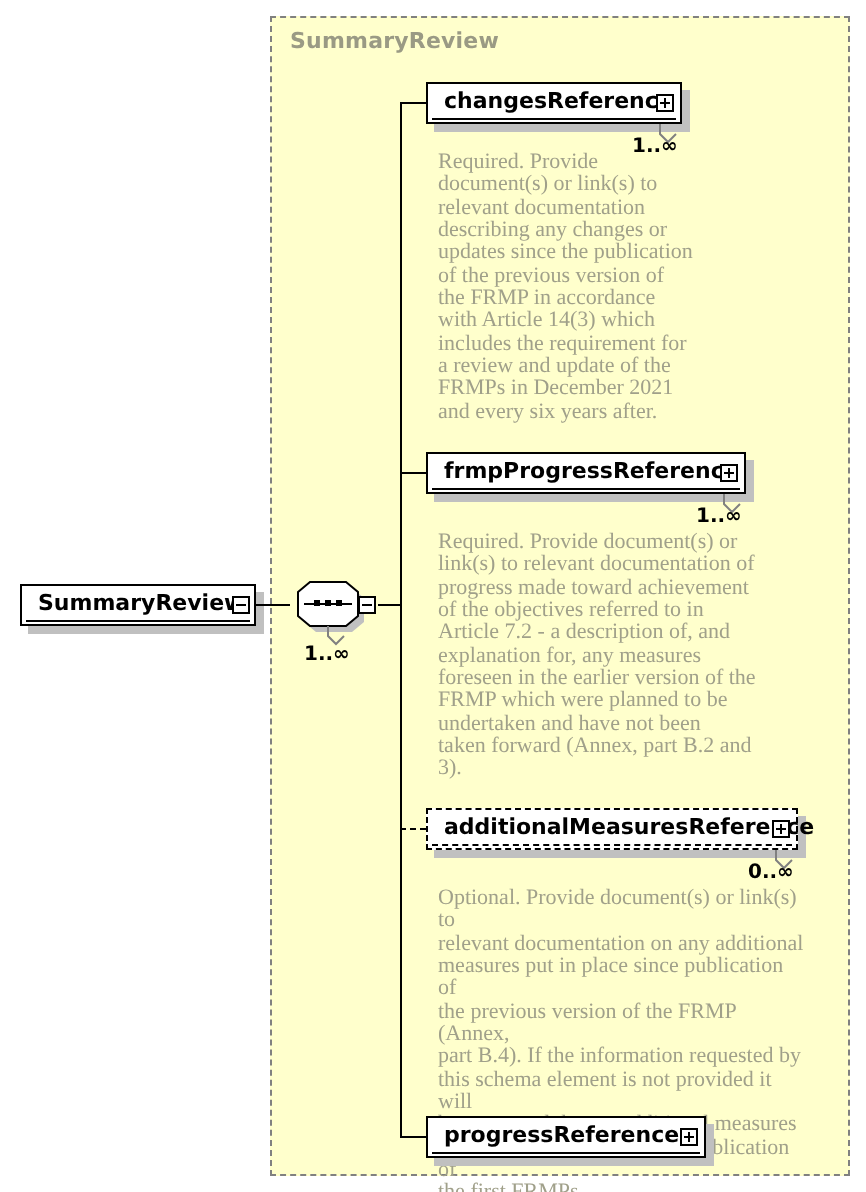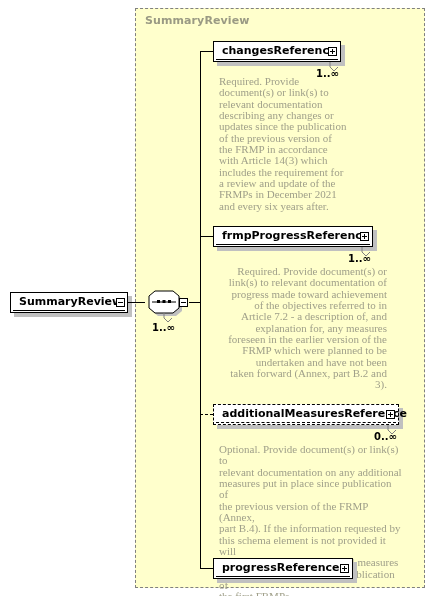--- a/index.html
+++ b/index.html
@@ -244,21 +244,21 @@
   <div class="hline" style="left:200px; top:236px; width:13px;"></div>
   <div class="shadow" style="left:217px; top:230px; width:160px; height:21px;"></div>
   <div class="nodebox" style="left:213px; top:226px; width:160px;">
     <span class="nodelabel">frmpProgressReference</span>
   </div>
   <div class="toggle plus" style="left:360px; top:232px;"></div>
   <svg class="overlay">
     <polyline points="362,247 362,252 366,256 370,252" fill="none" stroke="#808080" stroke-width="1"></polyline>
   </svg>
   <div class="card" style="left:348px; top:253px;">1..∞</div>
-  <div class="annot" style="left:219px; top:266px; width:168px;text-align:right;">Required. Provide document(s) or
+  <div class="annot" style="left:219px; top:266px; width:168px;">Required. Provide document(s) or
 link(s) to relevant documentation of
 progress made toward achievement
 of the objectives referred to in
 Article 7.2 - a description of, and
 explanation for, any measures
 foreseen in the earlier version of the
 FRMP which were planned to be
 undertaken and have not been
 taken forward (Annex, part B.2 and
 3).</div>

